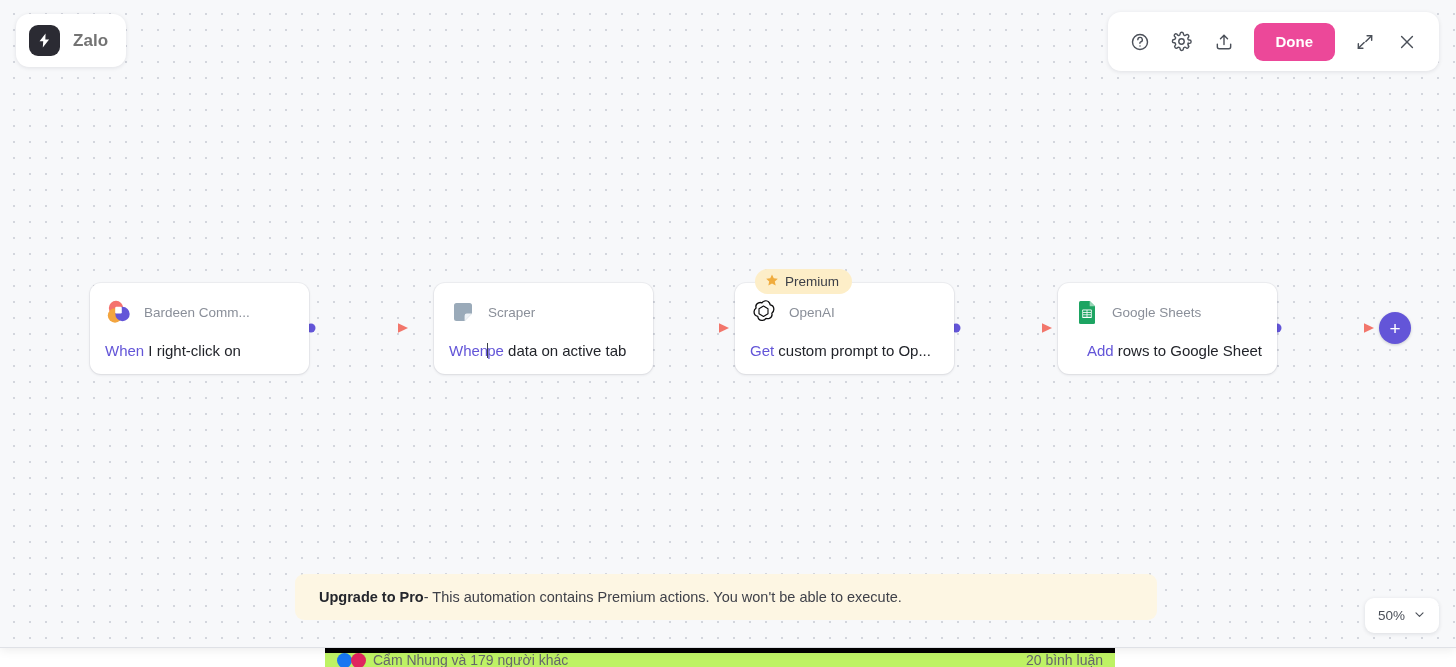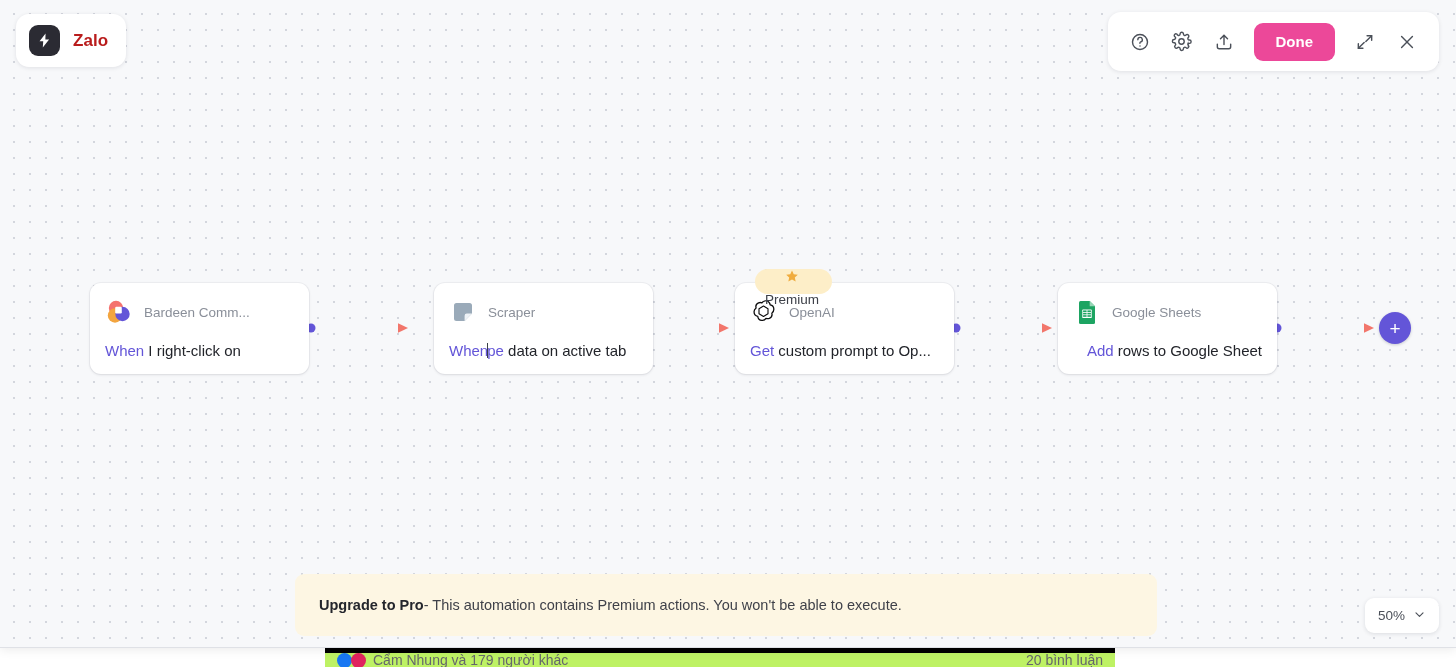--- a/index.html
+++ b/index.html
@@ -67,21 +67,21 @@
   }
   #brand-logo {
     width: 31px; height: 31px;
     border-radius: 9px;
     background: #2b2b33;
     display: flex; align-items: center; justify-content: center;
   }
   #brand-name {
     font-size: 17px;
     font-weight: 600;
-    color: #b91c1c;
+    color: #737373;
     letter-spacing: 0.1px;
   }
 
   
   #toolbar {
     position: absolute;
     right: 17px; top: 12px;
     height: 59px;
     background: #ffffff;
     border-radius: 13px;
@@ -172,21 +172,20 @@
     height: 25px;
     background: #fdeec8;
     border-radius: 13px;
     display: flex;
     align-items: center;
     gap: 6px;
     padding: 0 13px 0 10px;
     font-size: 13.5px;
     color: #3d4048;
     z-index: 3;
-    flex-direction: column;
   }
 
   
   .connector {
     position: absolute;
     top: 321px;
     height: 14px;
   }
   #conn-1 { left: 306px; width: 105px; }
   #conn-2 { left: 628px; width: 104px; }
@@ -206,21 +205,21 @@
     display: flex; align-items: center; justify-content: center;
     cursor: pointer;
     box-shadow: 0 1px 3px rgba(16,24,40,0.2);
   }
 
   
   #upgrade-banner {
     position: absolute;
     left: 295px; top: 574px;
     width: 862px;
-    height: 62px;
+    height: 46px;
     background: #fdf6e3;
     border-radius: 9px;
     display: flex;
     align-items: center;
     padding: 0 24px;
     font-size: 14.5px;
     color: #3f4149;
   }
   #upgrade-title { font-weight: 700; color: #24262c; }
 

